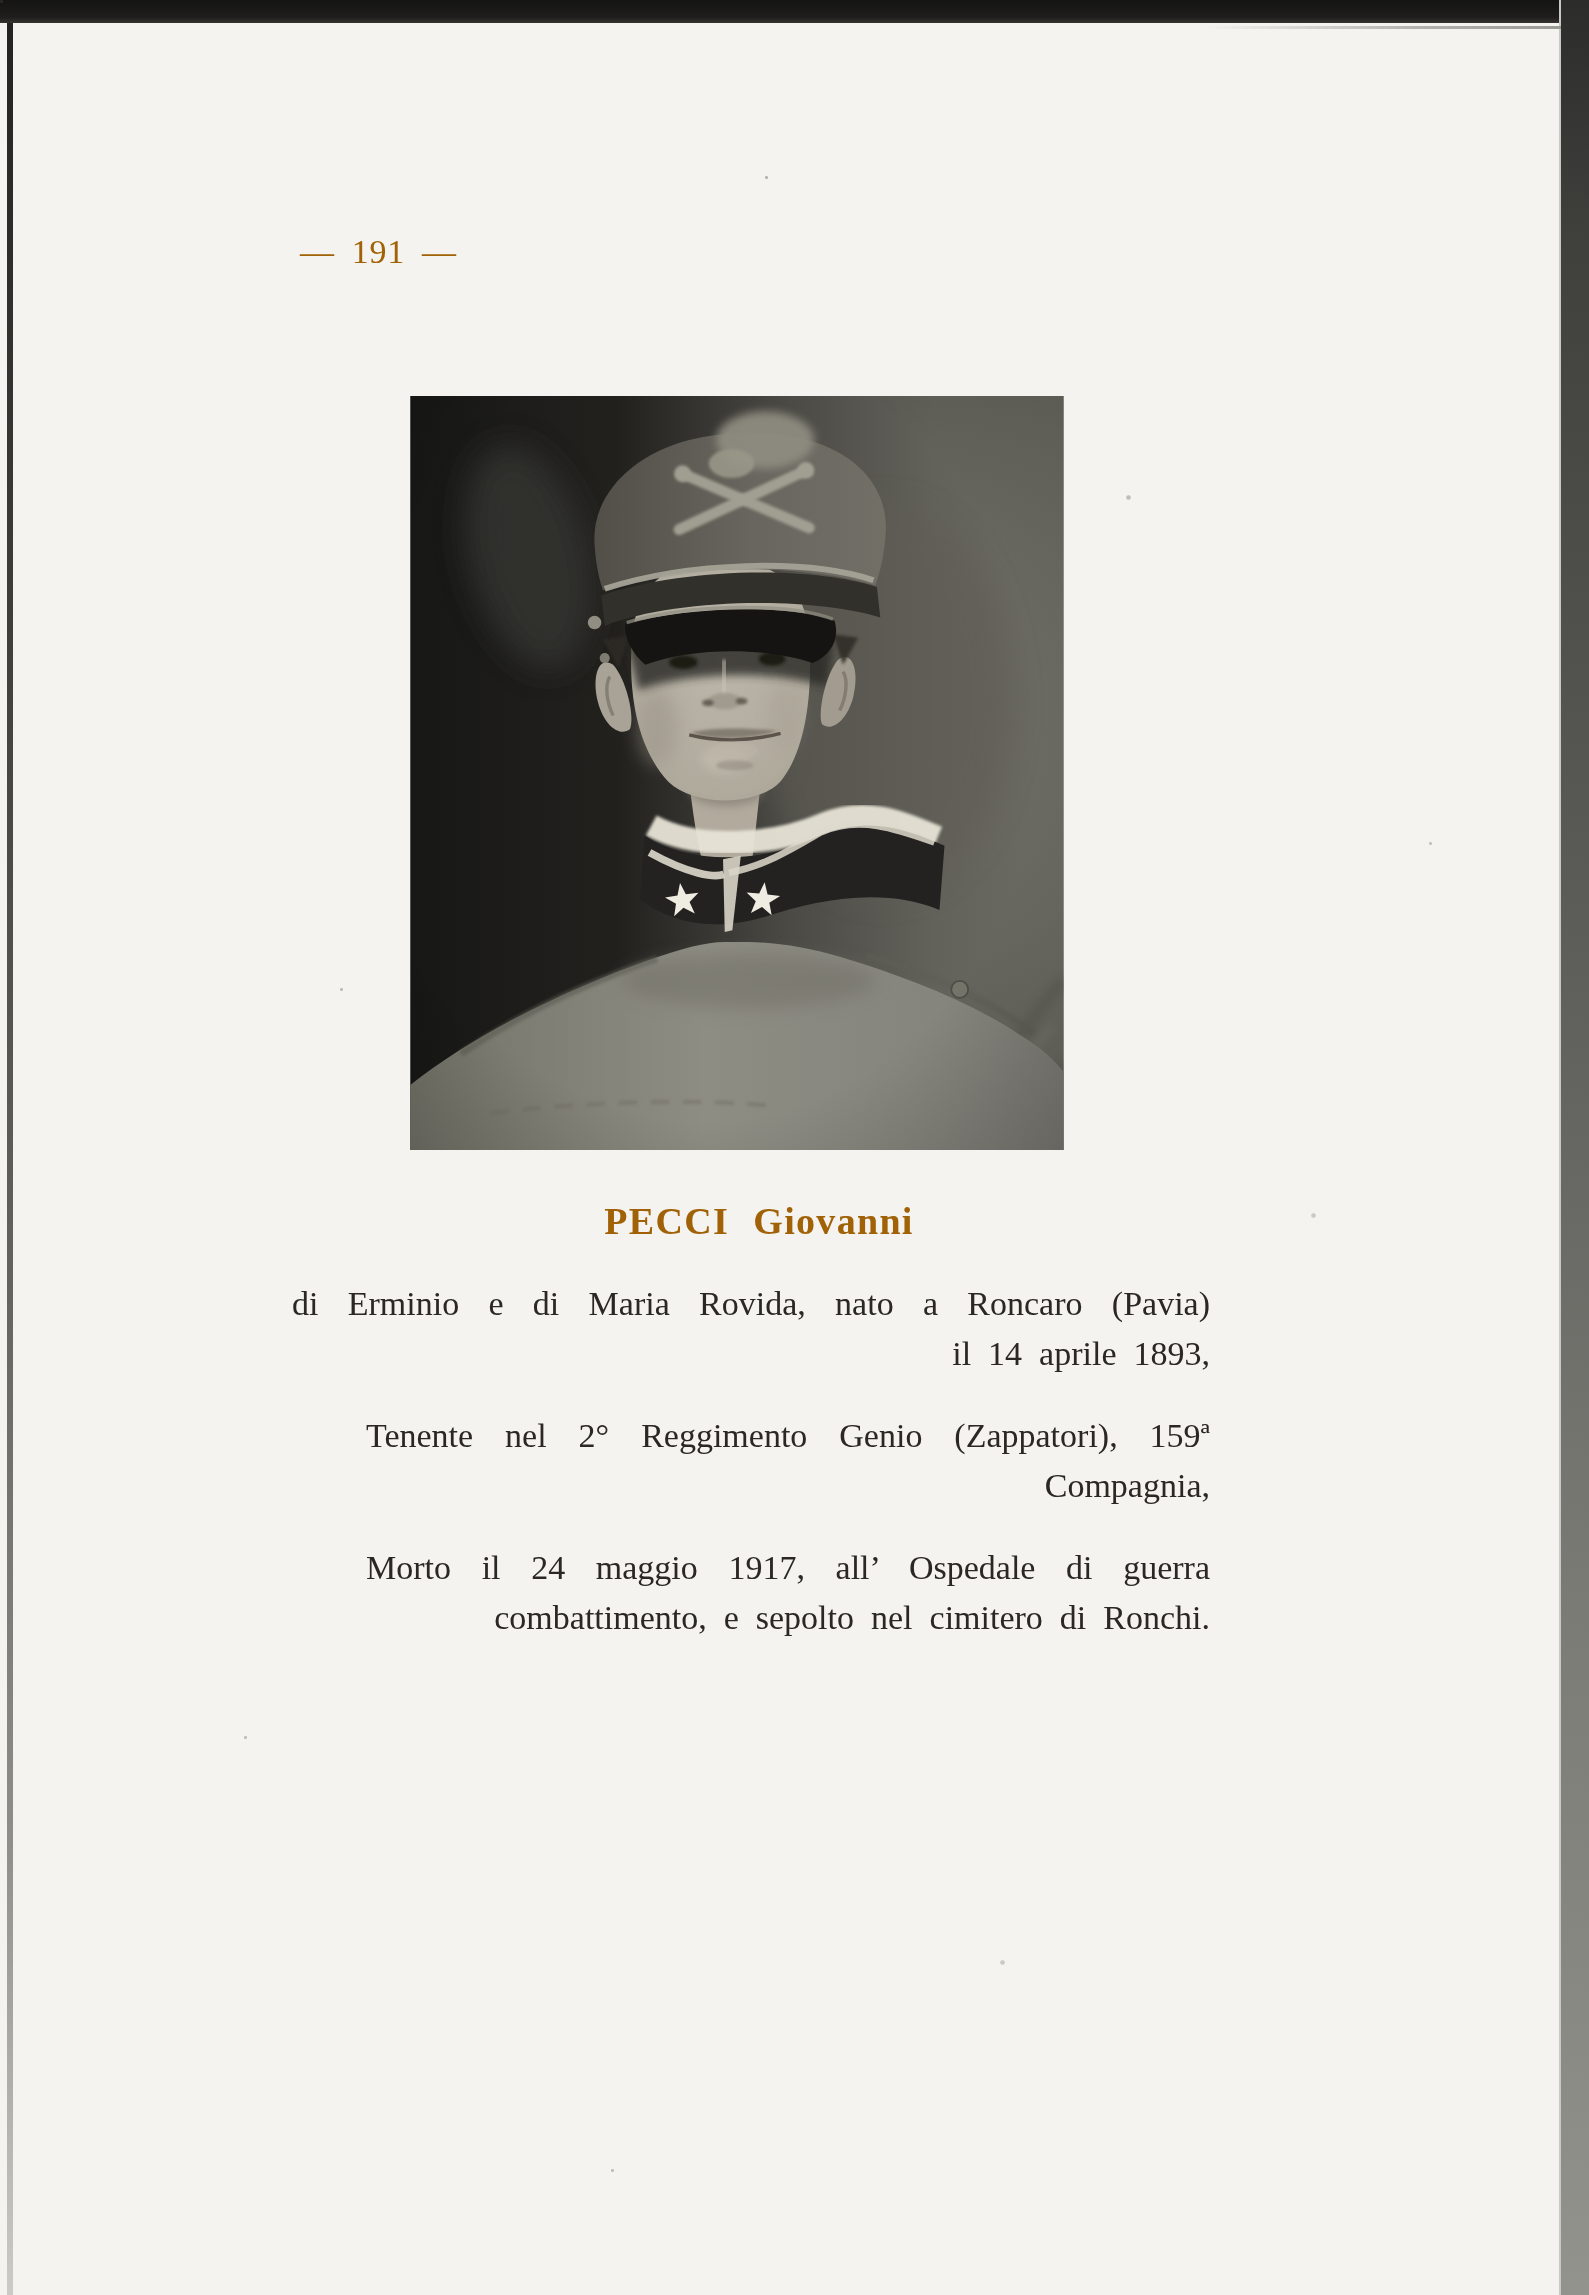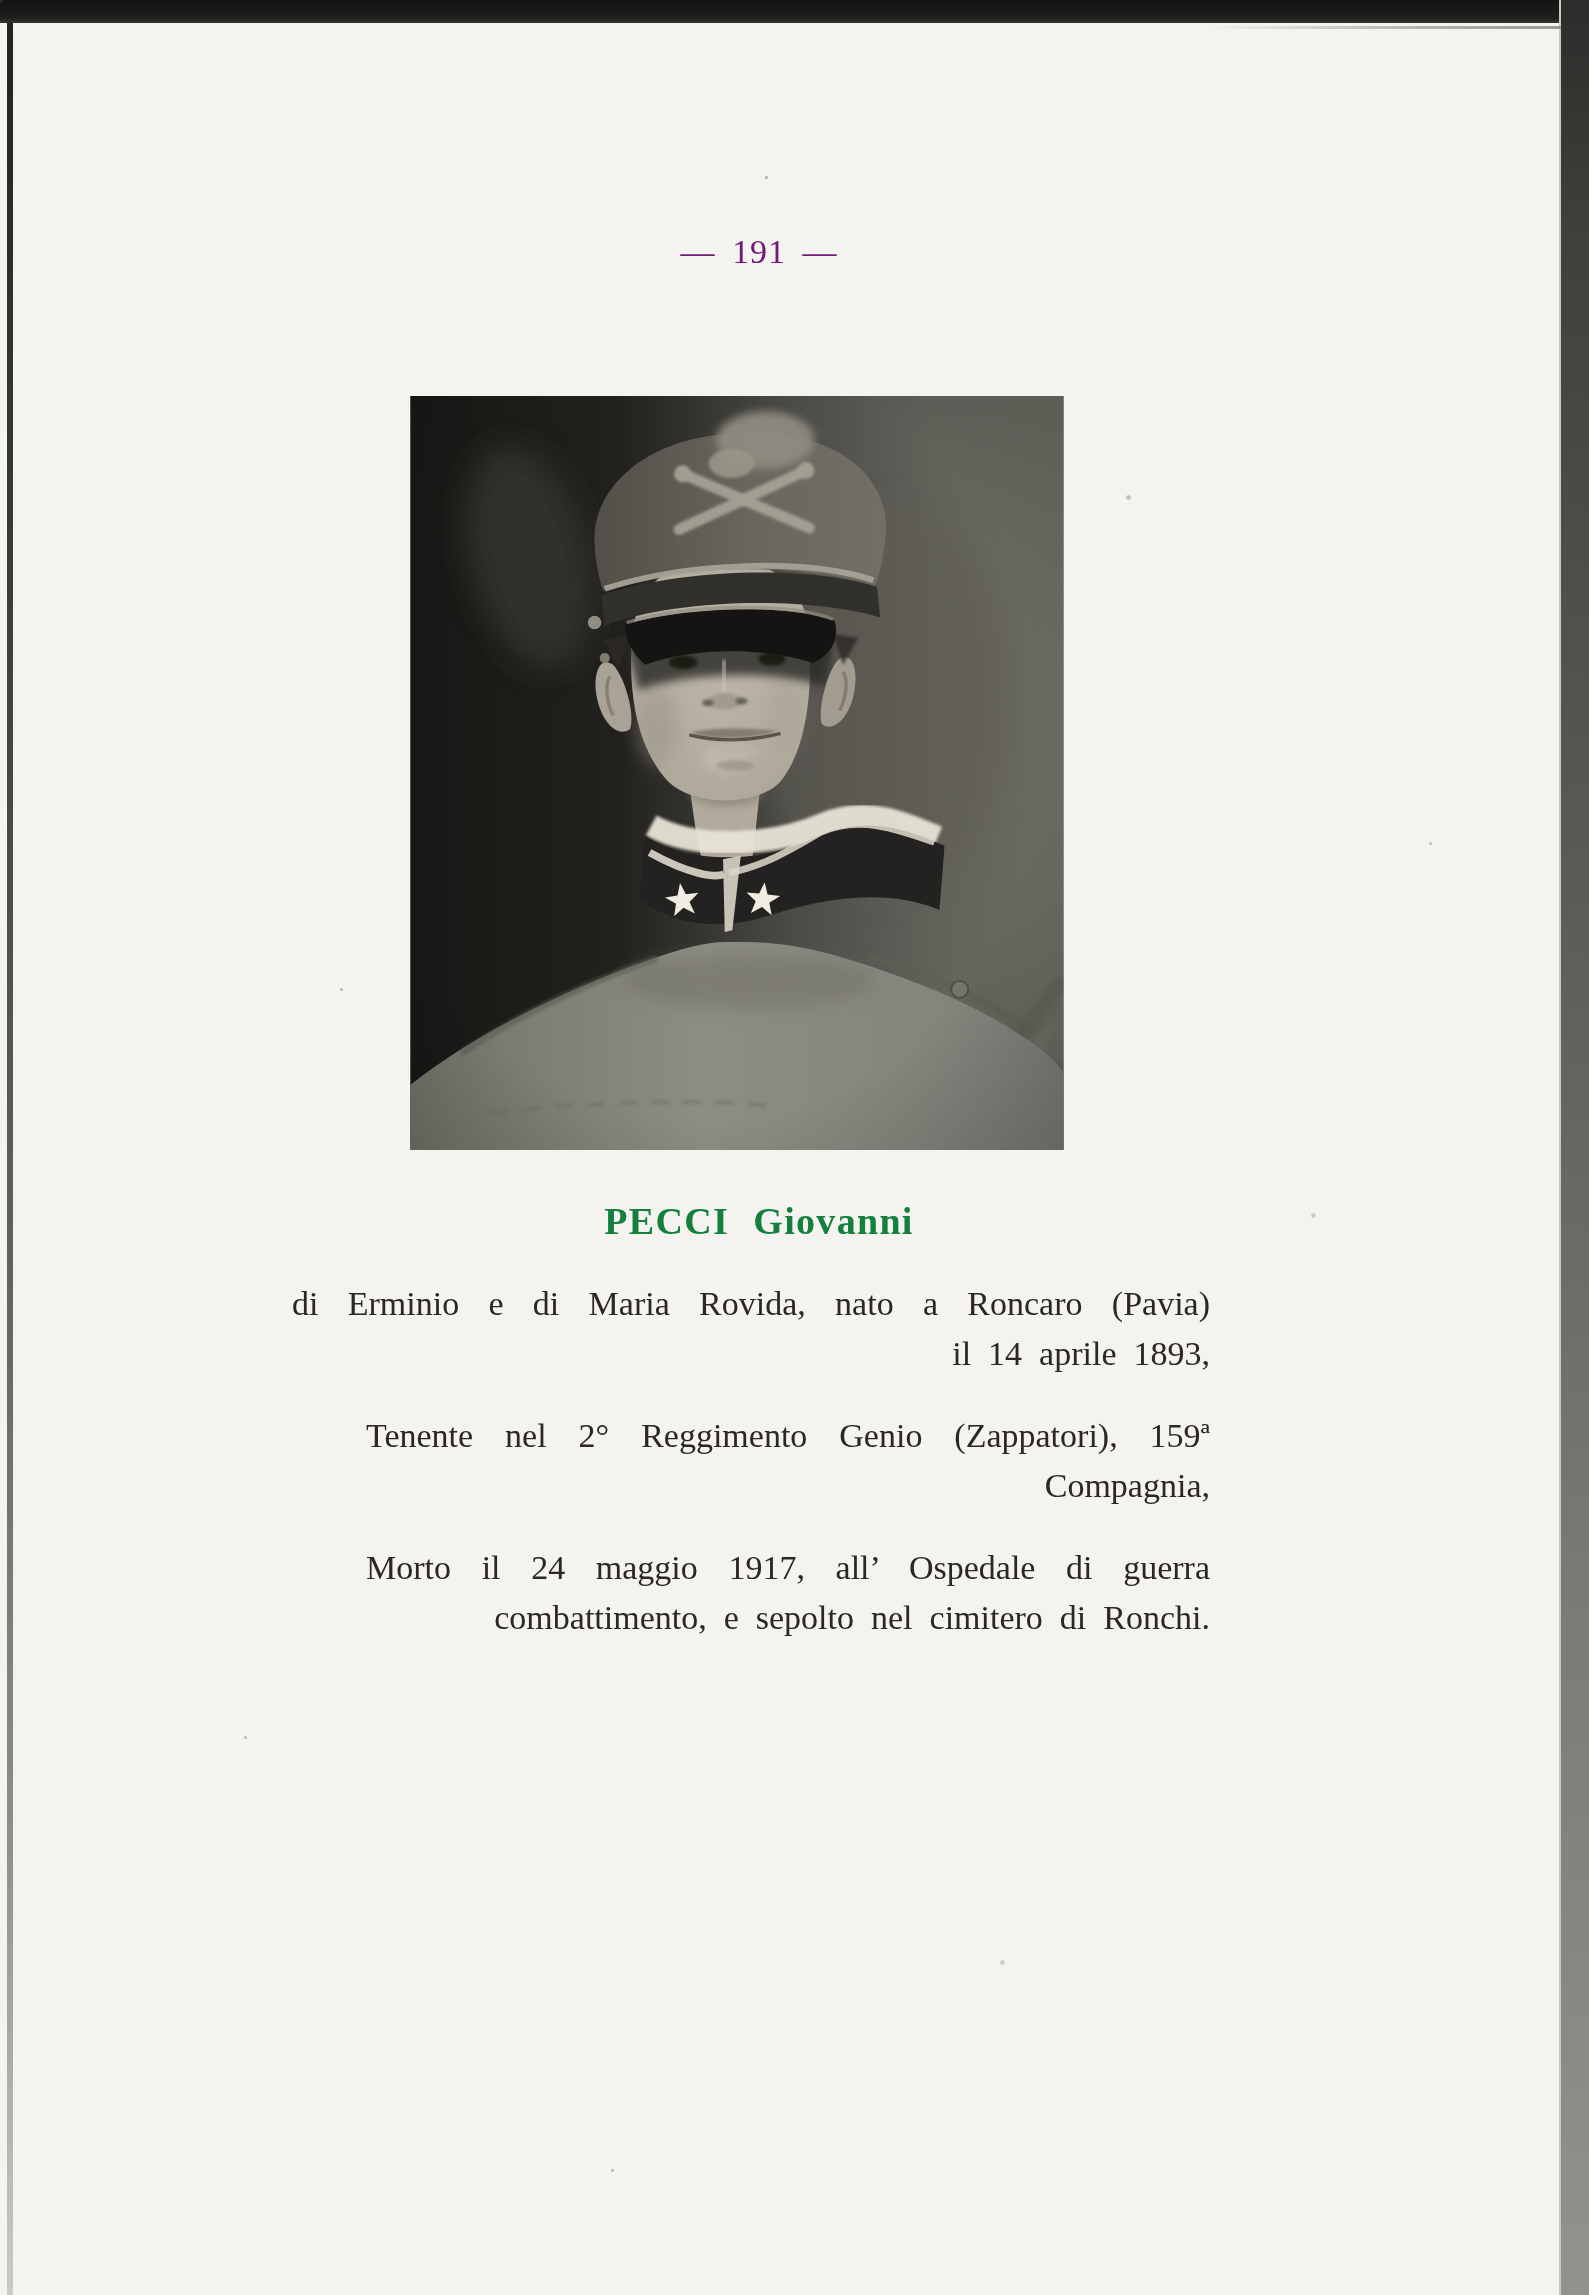--- a/index.html
+++ b/index.html
@@ -43,35 +43,35 @@
       340px 988px 0 0 rgba(70,66,60,.3),
       1312px 1214px 0 0.8px rgba(80,76,70,.25),
       244px 1736px 0 0 rgba(70,66,60,.3),
       1001px 1961px 0 0.8px rgba(80,76,70,.25),
       611px 2169px 0 0 rgba(70,66,60,.3),
       1429px 842px 0 0 rgba(70,66,60,.28);
   }
   
   .page-number{
     position:absolute;top:233px;left:300px;width:918px;
-    text-align:center;font-size:34px;line-height:37px;
+    text-align:left;font-size:34px;line-height:37px;
     word-spacing:7.6px;letter-spacing:0.8px;
-    color:#701a75;
+    color:#a16207;
   }
   .photo-frame{
     position:absolute;left:410px;top:396px;width:654px;height:754px;margin:0;
     line-height:0;
   }
   .photo-frame svg{display:block;width:100%;height:100%;}
   .title{
     position:absolute;top:1199px;left:300px;width:918px;margin:0;
     text-align:center;
     font-size:38px;line-height:44px;font-weight:bold;
     letter-spacing:1.3px;word-spacing:13.5px;
-    color:#15803d;
+    color:#a16207;
   }
   .body-text{
     position:absolute;top:1279px;left:292px;width:918px;
     font-size:34px;line-height:50px;
     color:var(--ink);
   }
   .body-text .line{
     height:50px;line-height:50px;
     word-spacing:8.5px;
     white-space:normal;

